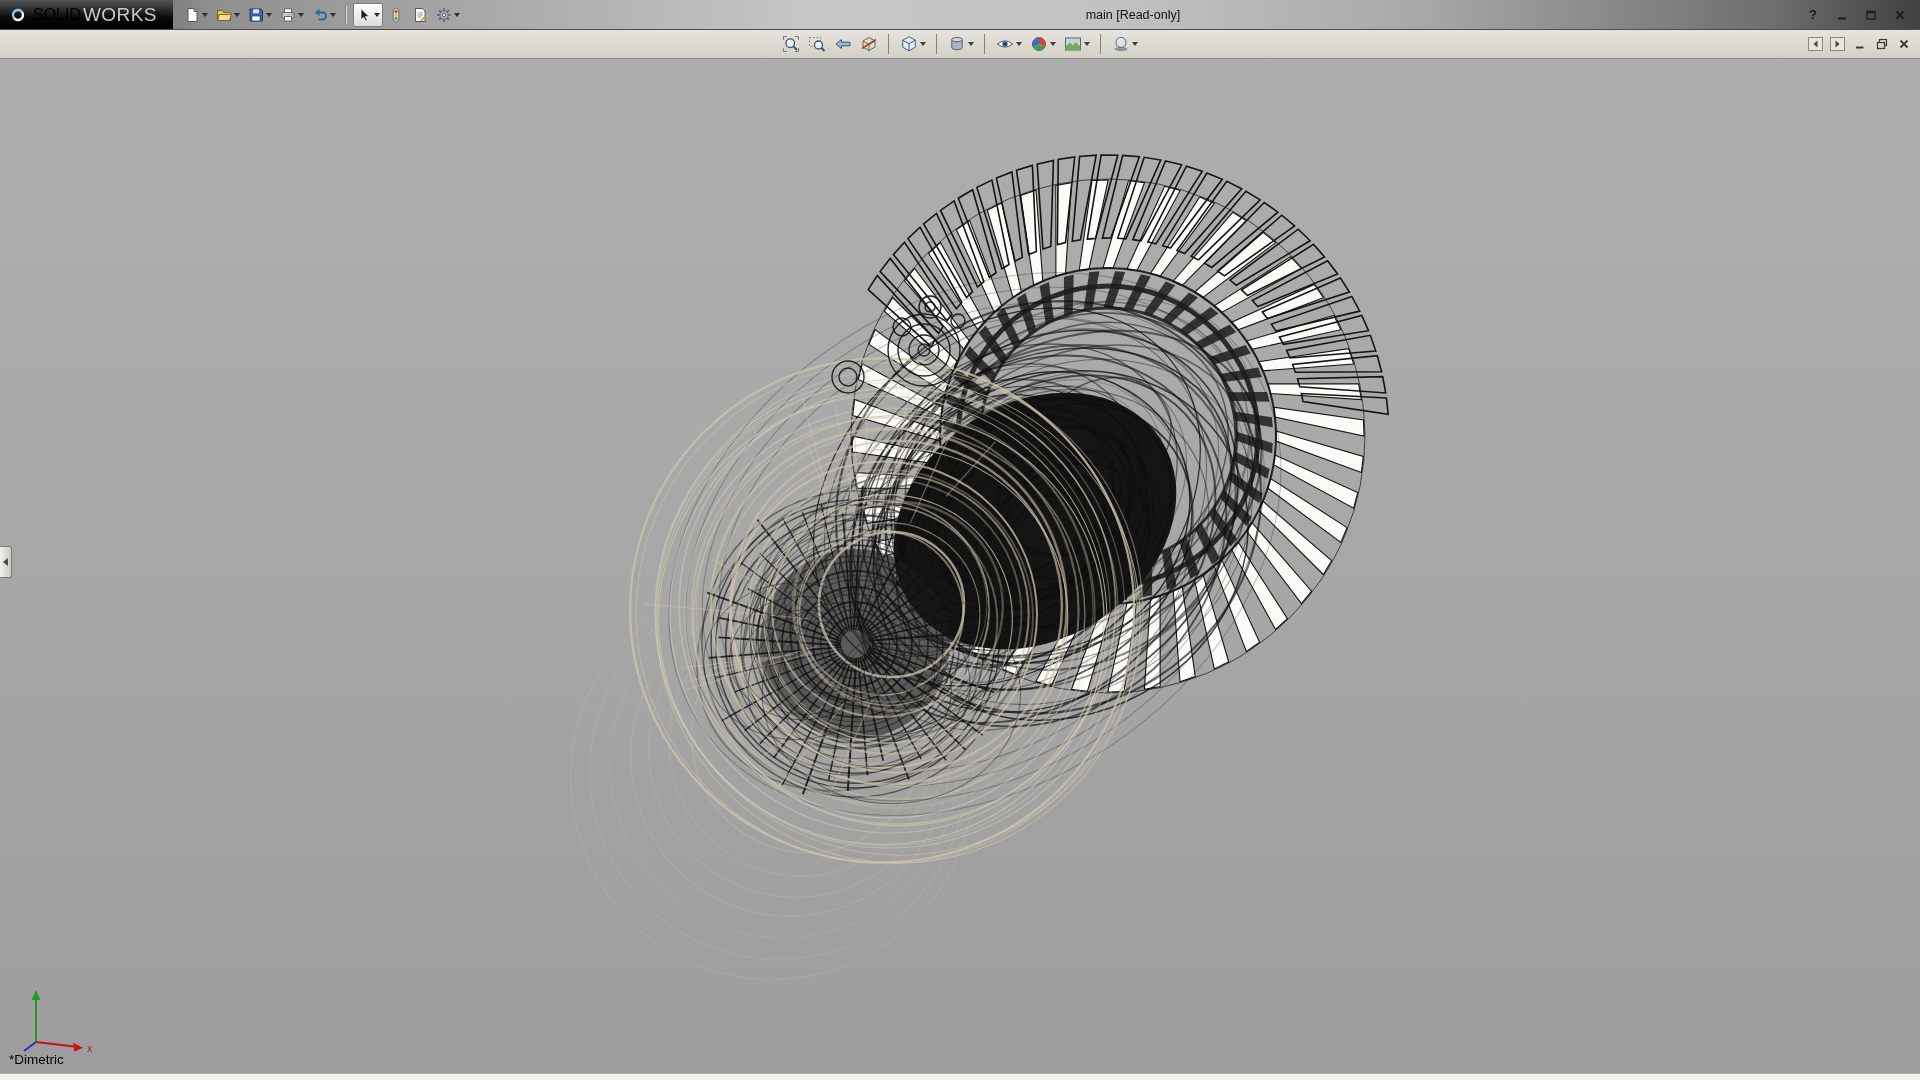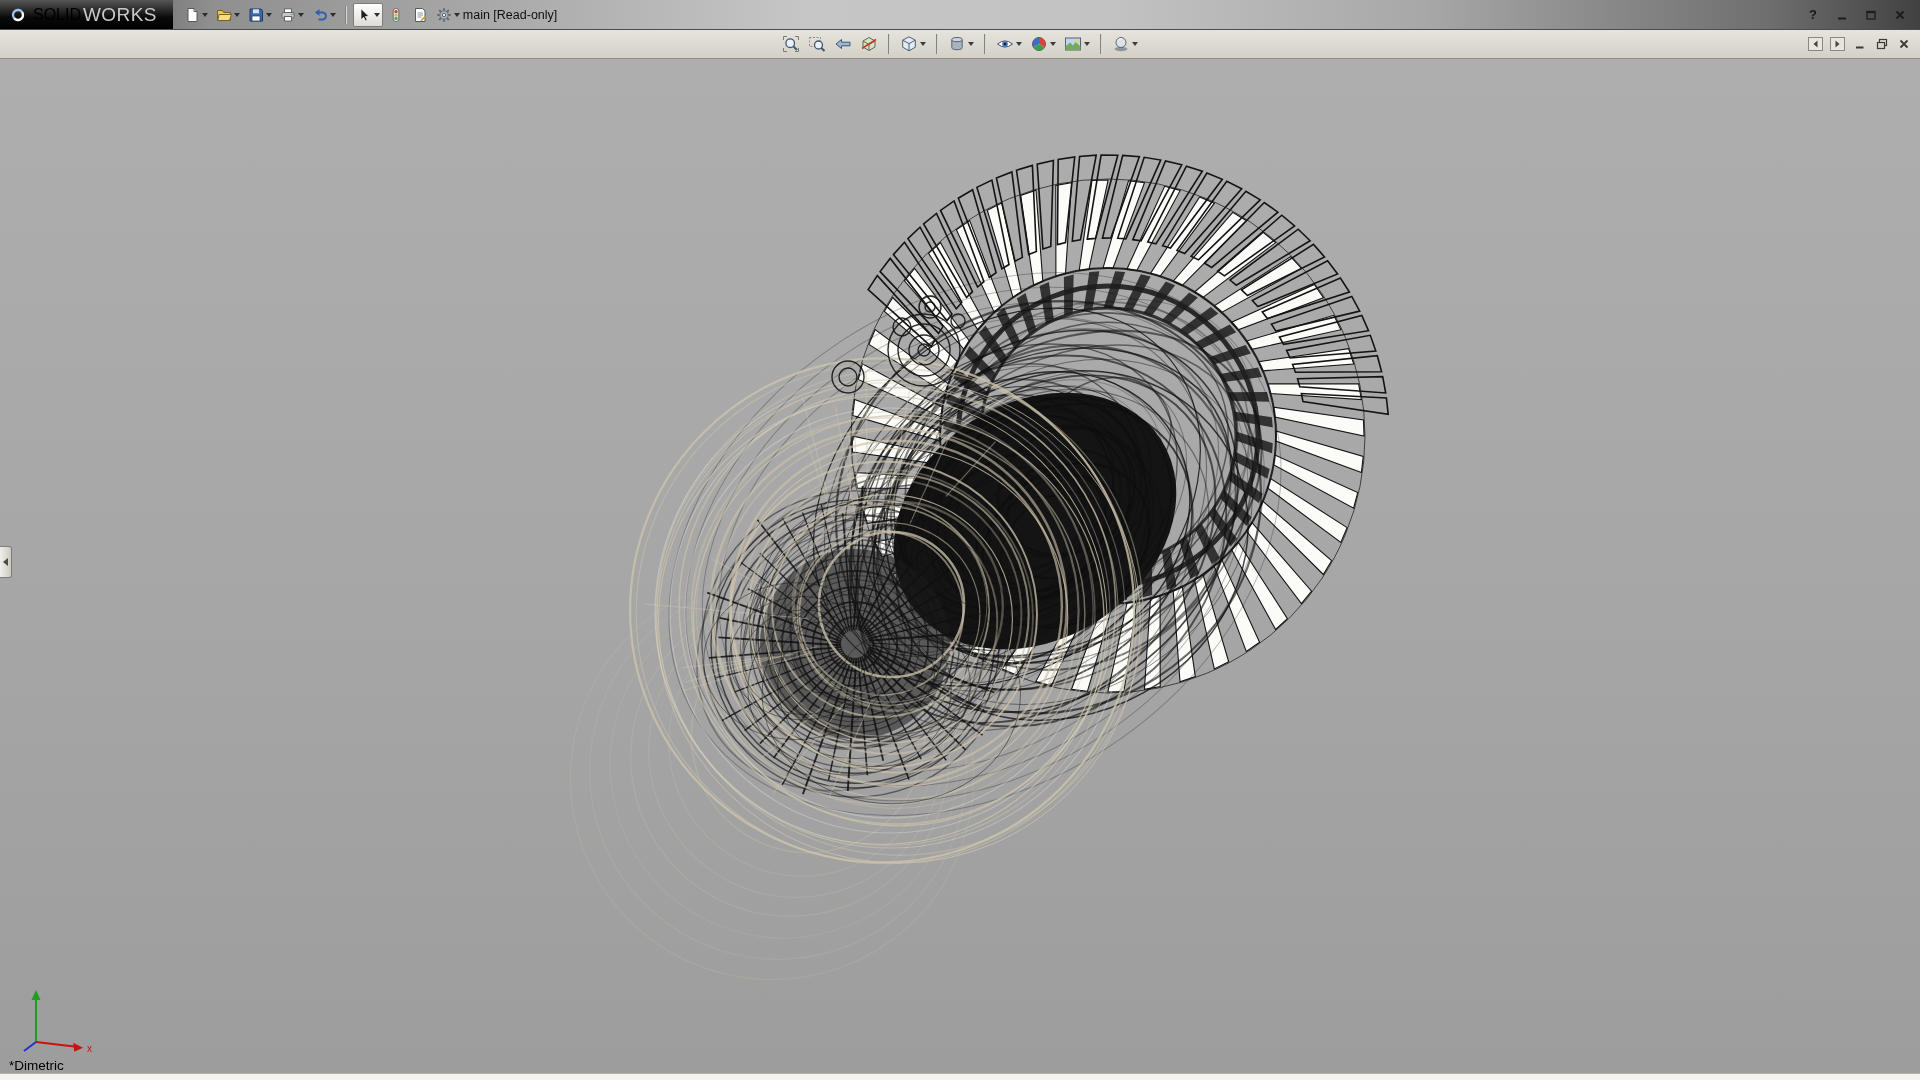--- a/index.html
+++ b/index.html
@@ -24,21 +24,21 @@
     background:linear-gradient(#565656,#0a0a0a 60%,#000);
     cursor:default;
   }
   .brand-works{color:#c9c9c9;font-weight:normal;font-size:19px;letter-spacing:.4px;margin-left:-4px;}
   .tb-tools{display:flex;align-items:center;gap:2px;margin-left:8px;}
   button{background:none;border:1px solid transparent;padding:1px 2px;margin:0;display:flex;align-items:center;cursor:default;}
   .tbtn{height:24px;}
   .tbtn.pressed{border:1px solid #7d7d7d;border-radius:2px;background:linear-gradient(#ffffff,#dddcd6);}
   .caret{width:0;height:0;border-left:3.5px solid transparent;border-right:3.5px solid transparent;border-top:4px solid #2e2e2e;margin-left:2px;}
   .sep{width:1px;height:18px;background:#83837d;border-right:1px solid #d8d8d4;margin:0 4px;display:inline-block;}
-  .doc-title{flex:1;font-size:12.5px;color:#101010;}
+  .doc-title{flex:1;text-align:center;font-size:12.5px;color:#101010;}
   .win-controls{display:flex;align-items:center;gap:9px;padding-right:10px;}
   .wbtn{width:20px;height:20px;display:flex;align-items:center;justify-content:center;padding:0;}
   .wbtn.help{font-size:13px;font-weight:bold;color:#161616;}
 
   
   .headsup-row{
     position:absolute;top:30px;left:0;right:0;height:28px;
     background:linear-gradient(#e6e4dd,#d3d0c7);
     border-bottom:1px solid #8f8d84;
   }
@@ -49,21 +49,21 @@
   .doc-controls{position:absolute;right:8px;top:0;height:28px;display:flex;align-items:center;gap:5px;}
   .doc-controls .wbtn{width:17px;height:16px;}
 
   
   .viewport{
     position:absolute;top:59px;bottom:6px;left:0;right:0;
     background:linear-gradient(180deg,#aeaeae 0%,#a6a6a6 55%,#9d9d9d 100%);
     overflow:hidden;
   }
   #model{position:absolute;inset:0;width:100%;height:100%;}
-  .viewlabel{position:absolute;left:9px;bottom:1px;font-size:13.5px;color:#000;}
+  .viewlabel{position:absolute;left:9px;bottom:7px;font-size:13.5px;color:#000;}
   .triad{position:absolute;left:12px;bottom:16px;}
   .fm-tab{
     position:absolute;left:0;top:487px;width:11px;height:30px;
     background:linear-gradient(90deg,#f0efeb,#ccc9c1);
     border:1px solid #7f7d76;border-left:none;border-radius:0 3px 3px 0;
     display:flex;align-items:center;justify-content:center;
   }
   .fm-arrow{width:0;height:0;border-top:4px solid transparent;border-bottom:4px solid transparent;border-right:5px solid #4c4c4c;}
 
   

